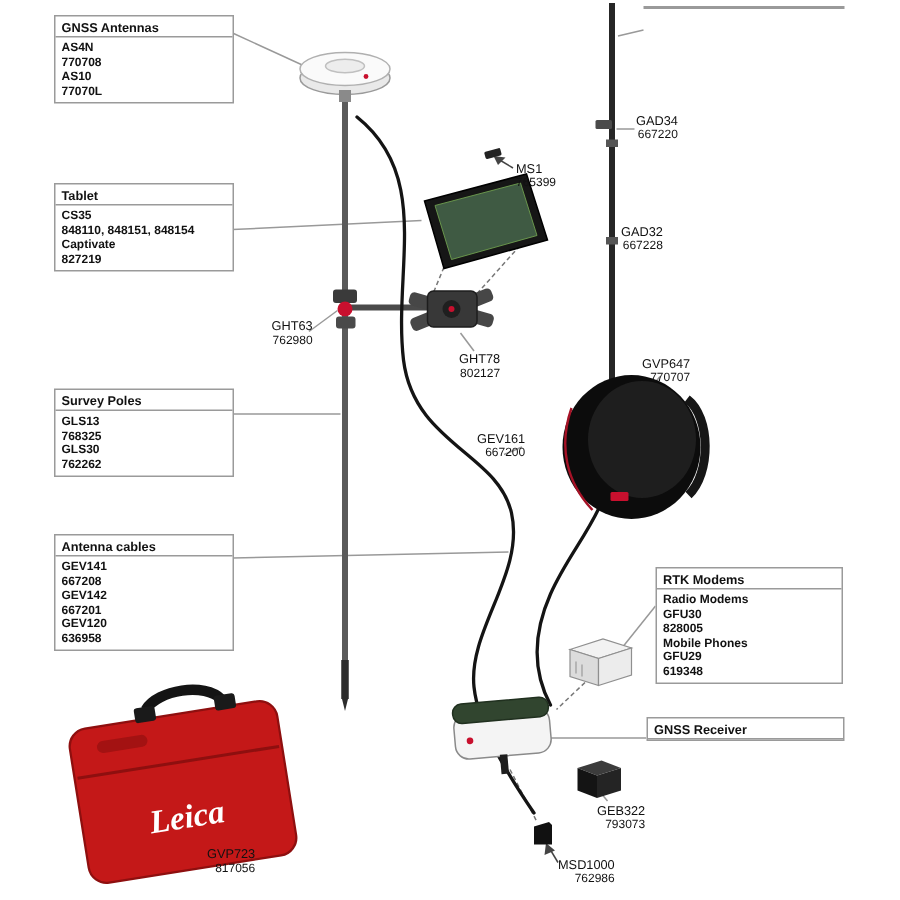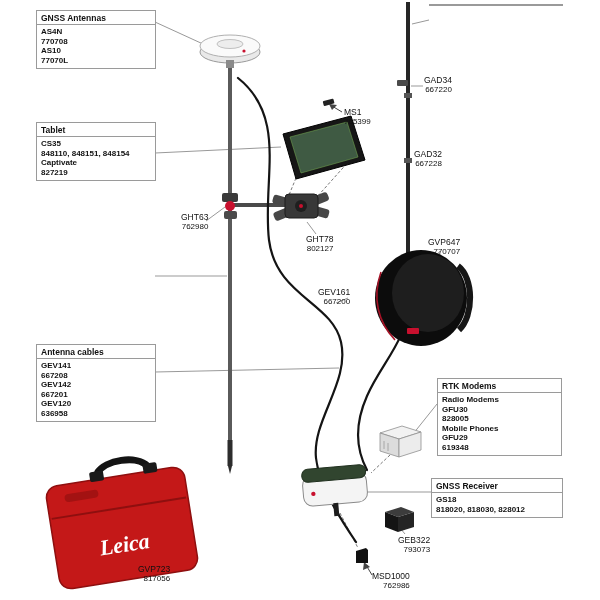--- a/index.html
+++ b/index.html
@@ -173,22 +173,31 @@
   <div class="part-box" style="left:36px;top:122px;width:118px">
     <div class="part-box-title">Tablet</div>
     <div class="part-box-body">
       <div class="part-line">CS35</div>
       <div class="part-line">848110, 848151, 848154</div>
       <div class="part-line">Captivate</div>
       <div class="part-line">827219</div>
     </div>
   </div>
 
-
-  <div class="part-box" style="left:36px;top:344px;width:118px">
+  <div class="part-box" style="left:36px;top:259px;width:118px">
+    <div class="part-box-title">Survey Poles</div>
+    <div class="part-box-body">
+      <div class="part-line">GLS13</div>
+      <div class="part-line">768325</div>
+      <div class="part-line">GLS30</div>
+      <div class="part-line">762262</div>
+    </div>
+  </div>
+
+  <div class="part-box" style="left:36px;top:356px;width:118px">
     <div class="part-box-title">Antenna cables</div>
     <div class="part-box-body">
       <div class="part-line">GEV141</div>
       <div class="part-line">667208</div>
       <div class="part-line">GEV142</div>
       <div class="part-line">667201</div>
       <div class="part-line">GEV120</div>
       <div class="part-line">636958</div>
     </div>
   </div>
@@ -200,24 +209,20 @@
       <div class="part-line">GFU30</div>
       <div class="part-line">828005</div>
       <div class="part-line">Mobile Phones</div>
       <div class="part-line">GFU29</div>
       <div class="part-line">619348</div>
     </div>
   </div>
 
   <div class="part-box" style="left:431px;top:478px;width:130px">
     <div class="part-box-title">GNSS Receiver</div>
-    <div class="part-box-body">
-      <div class="part-line">GS18</div>
-      <div class="part-line">818020, 818030, 828012</div>
-    </div>
   </div>
 
   <div class="float-label" style="left:344px;top:108px">
     <div class="code">MS1</div>
     <div class="num">765399</div>
   </div>
 
   <div class="float-label" style="left:181px;top:213px">
     <div class="code">GHT63</div>
     <div class="num">762980</div>

